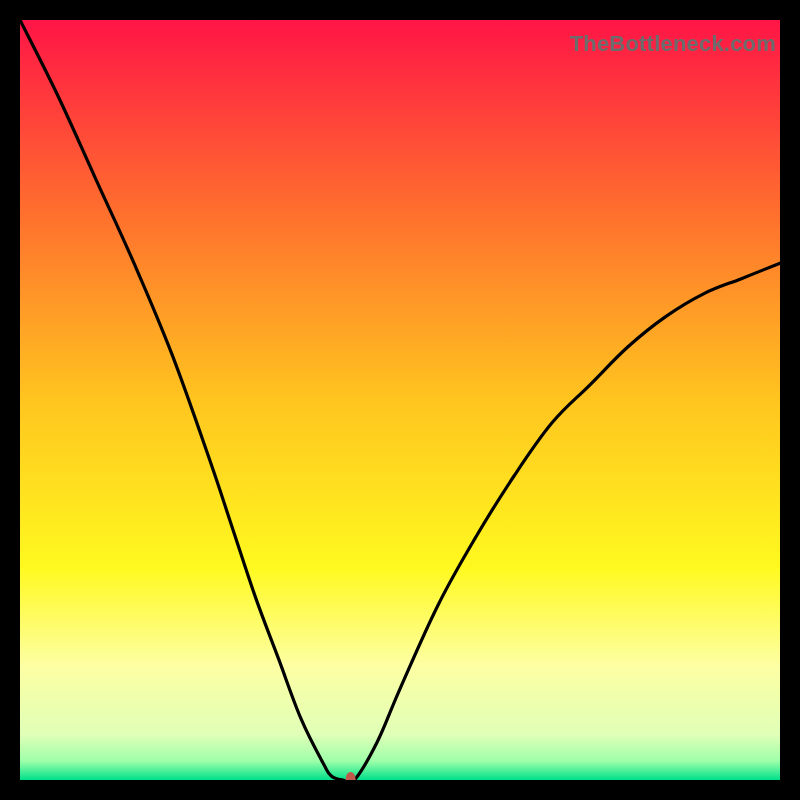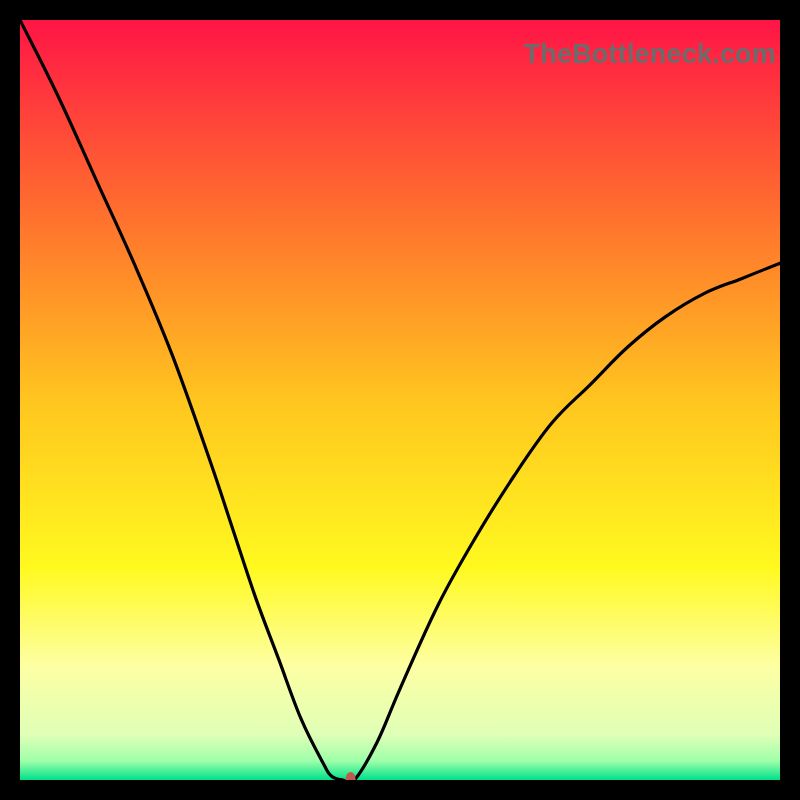--- a/index.html
+++ b/index.html
@@ -14,24 +14,24 @@
   }
   .plot {
     position: absolute;
     left: 0;
     top: 0;
     width: 760px;
     height: 760px;
   }
   .watermark {
     position: absolute;
-    top: 19px;
+    top: 11px;
     right: 4px;
     font-family: Arial, Helvetica, sans-serif;
-    font-size: 27px;
+    font-size: 22px;
     font-weight: 600;
     color: #6c6c6c;
     letter-spacing: 0.2px;
   }
 </style>
 </head>
 <body>
 
 <div class="frame">
   <svg class="plot" viewBox="0 0 760 760" preserveAspectRatio="none">

